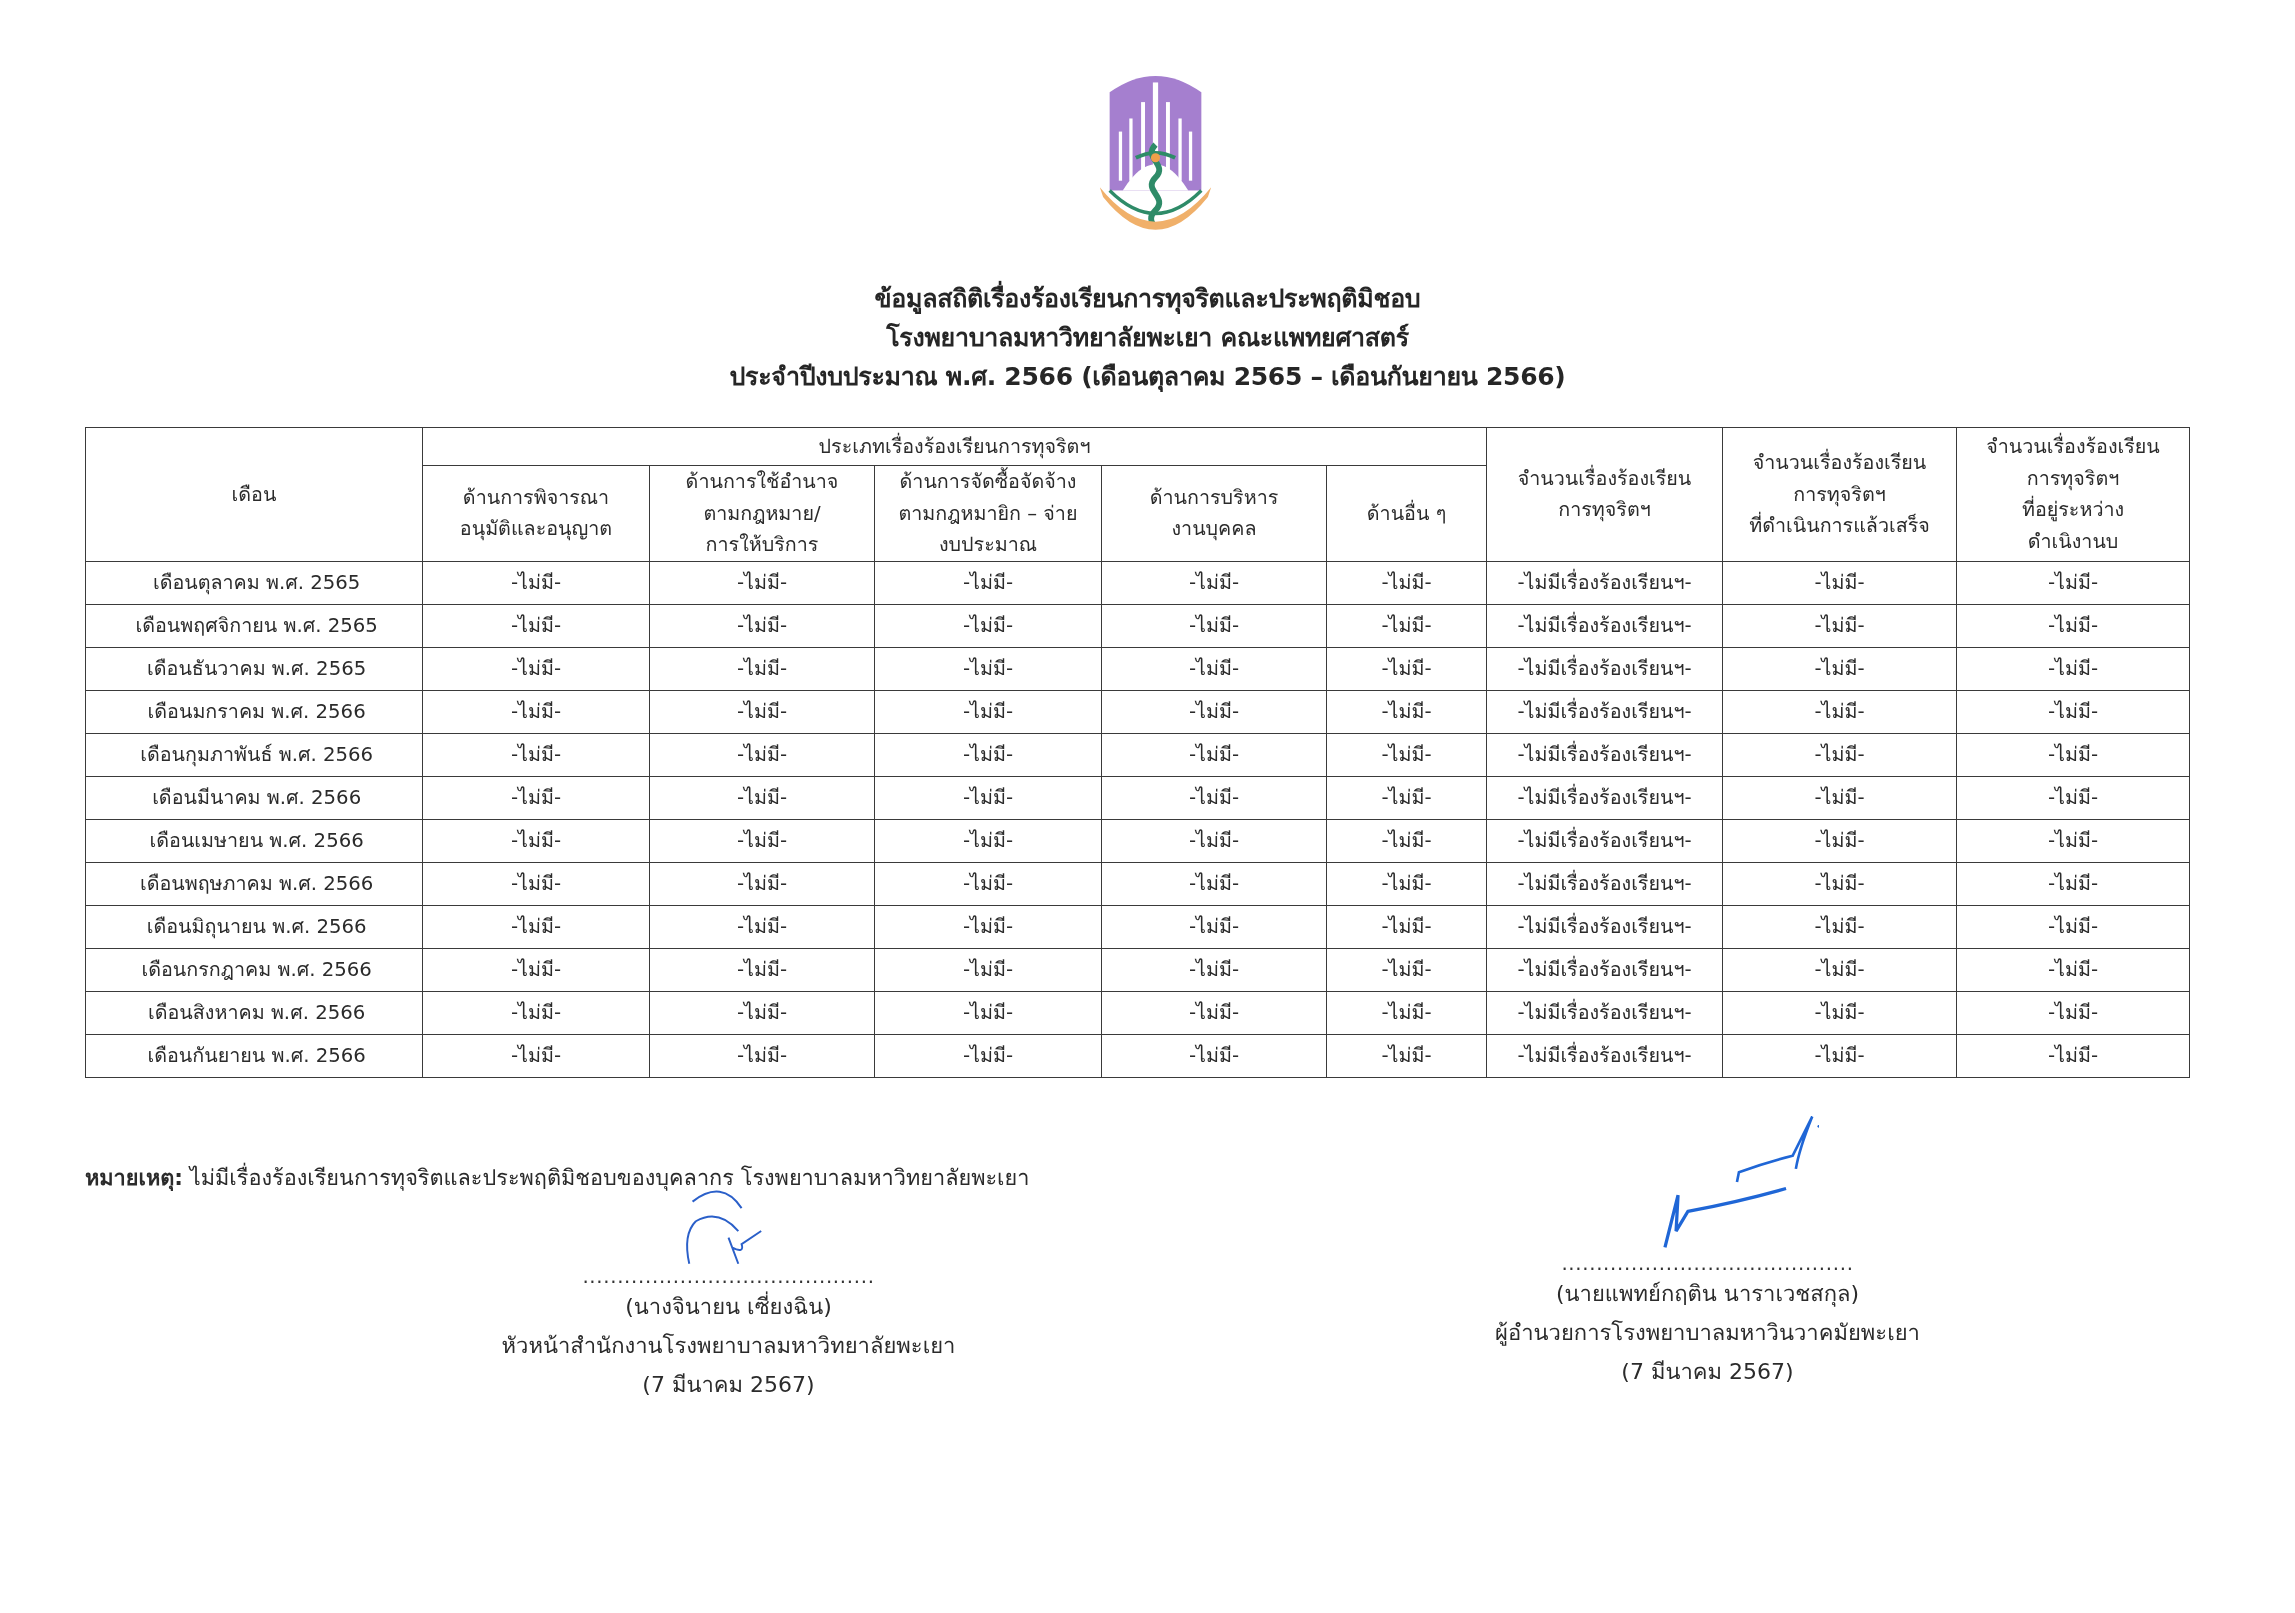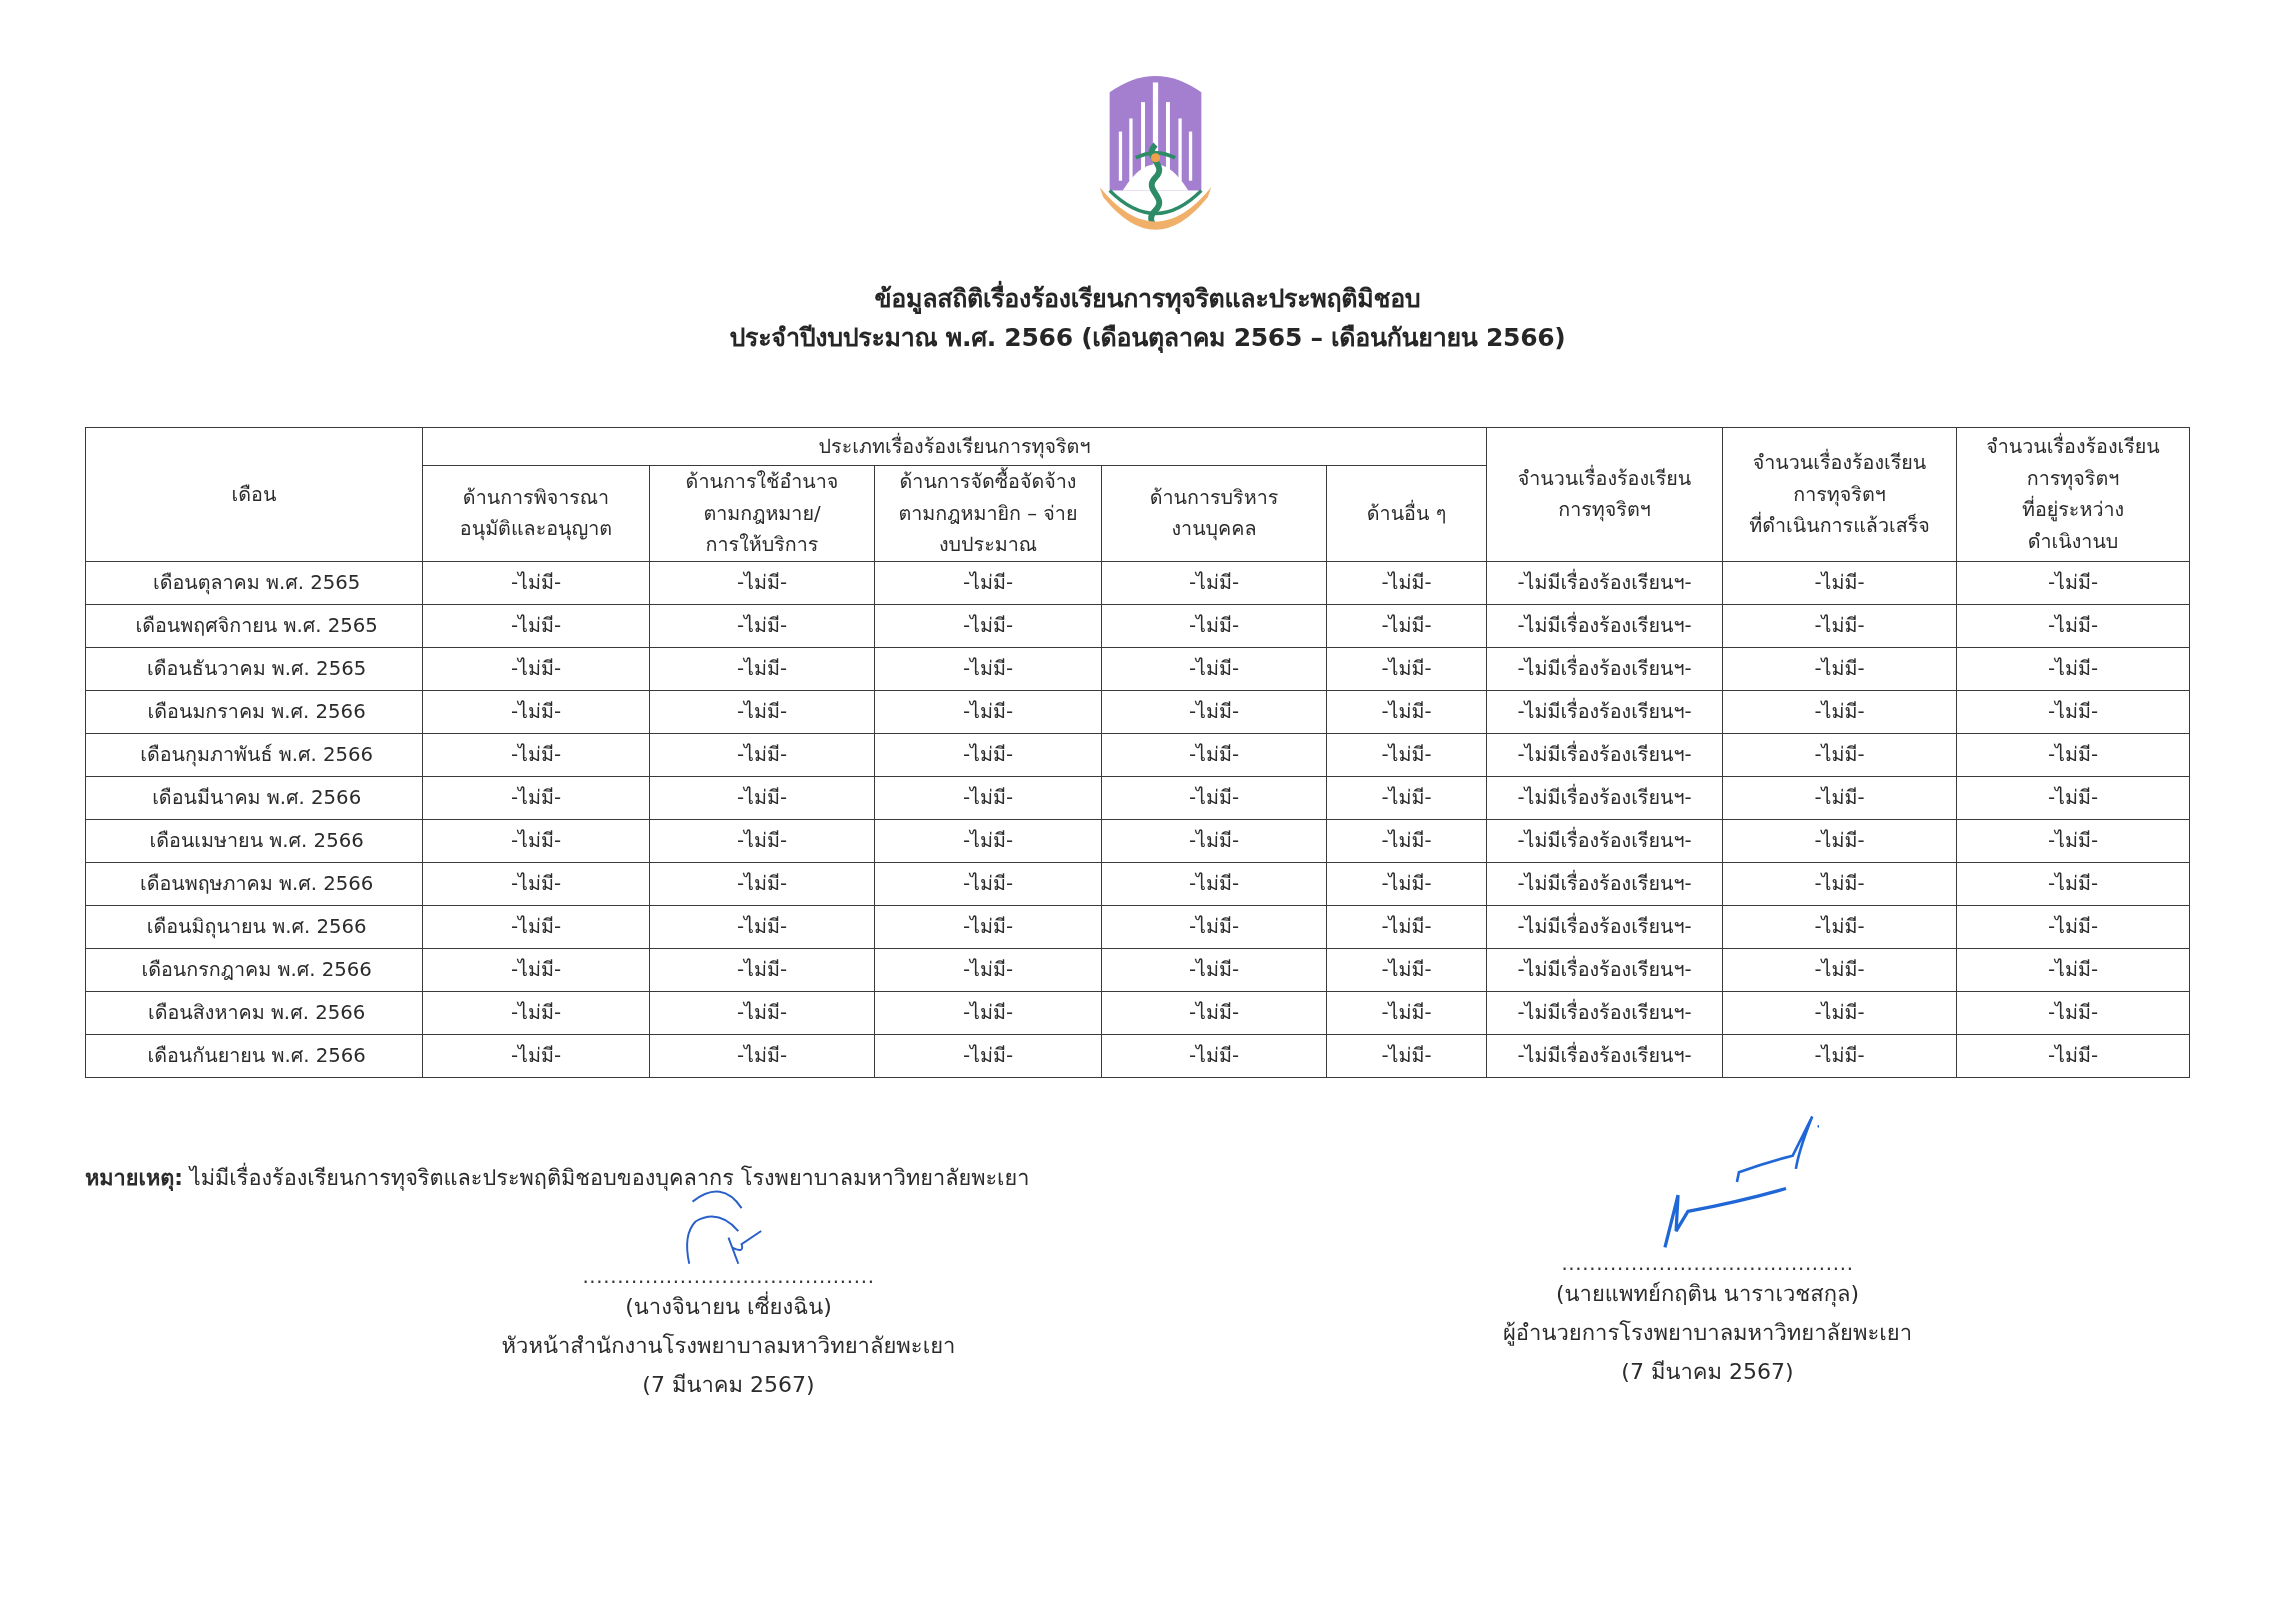--- a/index.html
+++ b/index.html
@@ -68,20 +68,21 @@
     <path d="M100 120 C80 140 120 150 100 170 C80 190 120 200 100 220 C85 235 100 245 100 245" stroke="#2e8b68" stroke-width="9" fill="none"></path>
     <path d="M70 140 Q100 125 130 140" stroke="#2e8b68" stroke-width="6" fill="none"></path>
     <circle cx="100" cy="140" r="7" fill="#f0a04a"></circle>
     <path d="M15 185 Q100 290 185 185 L180 200 Q100 300 20 200 Z" fill="#f0b06a"></path>
     <path d="M30 190 Q100 260 170 190" stroke="#2e8b68" stroke-width="5" fill="none"></path>
   </svg>
 </div>
 
 <div class="title-block">
   <div class="title-line">ข้อมูลสถิติเรื่องร้องเรียนการทุจริตและประพฤติมิชอบ</div>
+  <div class="title-line">โรงพยาบาลมหาวิทยาลัยพะเยา คณะแพทยศาสตร์</div>
   <div class="title-line">ประจำปีงบประมาณ พ.ศ. 2566 (เดือนตุลาคม 2565 – เดือนกันยายน 2566)</div>
 </div>
 
 <table class="stats">
   <colgroup>
     <col style="width:337px">
       <col style="width:227px">
       <col style="width:225px">
       <col style="width:227px">
     <col style="width:225px">
@@ -287,16 +288,16 @@
 </div>
 
 <div class="sig sig-right">
   <svg width="223" height="144" viewBox="0 0 340 220">
     <path d="M105 210 L125 130 L122 185 L140 155 Q220 140 290 120" stroke="#1f66d6" stroke-width="5" fill="none"></path>
     <path d="M215 110 L218 95 Q260 80 300 70 Q325 20 330 10 Q310 60 305 90" stroke="#1f66d6" stroke-width="4" fill="none"></path>
     <circle cx="340" cy="25" r="2" fill="#1f66d6"></circle>
   </svg>
   <div class="dots">..........................................</div>
   <div class="line">(นายแพทย์กฤติน นาราเวชสกุล)</div>
-  <div class="line">ผู้อำนวยการโรงพยาบาลมหาวิทยาลัยพะเยา</div>
+  <div class="line">ผู้อำนวยการโรงพยาบาลมหาวินวาคมัยพะเยา</div>
   <div class="line">(7 มีนาคม 2567)</div>
 </div>
 
 
 </body></html>

